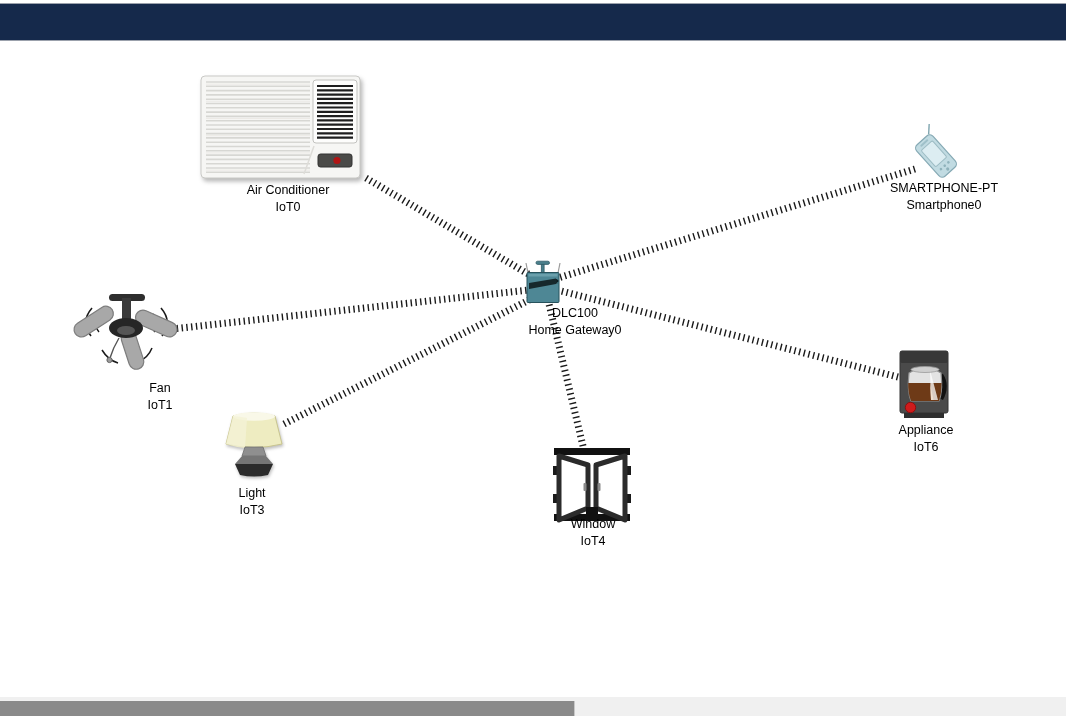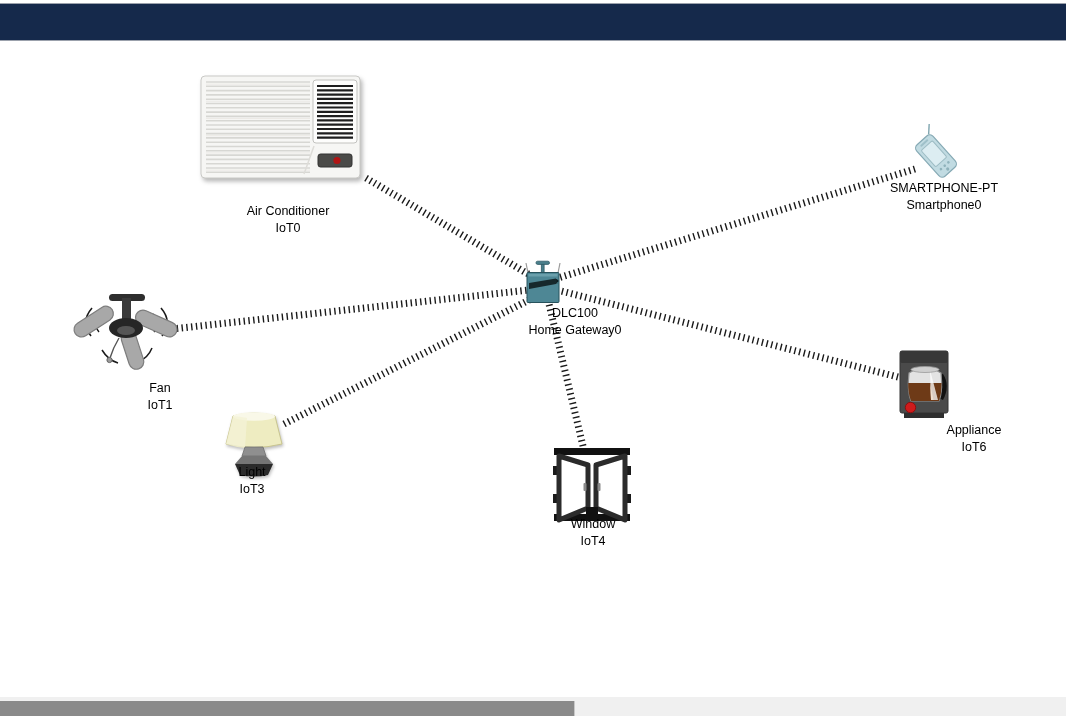--- a/index.html
+++ b/index.html
@@ -48,21 +48,21 @@
     <rect x="1" y="2" width="159" height="102" rx="4" fill="#f6f6f4" stroke="#c9c9c6"></rect>
     <path stroke="#d7d7d3" stroke-width="1.6" d="M6 8H110 M6 12.3H110 M6 16.6H110 M6 20.9H110 M6 25.2H110 M6 29.5H110 M6 33.8H110 M6 38.1H110 M6 42.4H110 M6 46.7H110 M6 51H110 M6 55.3H110 M6 59.6H110 M6 63.9H110 M6 68.2H110 M6 72.5H110 M6 76.8H110 M6 81.1H110 M6 85.4H110 M6 89.7H110 M6 94H110 M6 98.3H110"></path>
     <path stroke="#eceae6" stroke-width="1" d="M6 10.1H110 M6 27.3H110 M6 44.5H110 M6 61.7H110 M6 78.9H110 M6 96.1H110"></path>
     <rect x="113" y="6" width="44" height="63" rx="3" fill="#fdfdfc" stroke="#c2c2bf"></rect>
     <path stroke="#1e1e1e" stroke-width="2.2" d="M117 12H153 M117 16.3H153 M117 20.6H153 M117 24.9H153 M117 29.2H153 M117 33.5H153 M117 37.8H153 M117 42.1H153 M117 46.4H153 M117 50.7H153 M117 55H153 M117 59.3H153 M117 63.6H153"></path>
     <path d="M104 100 L114 72" stroke="#dddcd8" stroke-width="1.5" fill="none"></path>
     <rect x="118" y="80" width="34" height="13" rx="2.5" fill="#4a4a48" stroke="#333"></rect>
     <circle cx="137" cy="86.5" r="3.6" fill="#b11414"></circle>
   </svg>
 </div>
-<div class="device-label" style="left:288px;top:203px;">
+<div class="device-label" style="left:288px;top:182px;">
   <div>Air Conditioner</div>
   <div>IoT0</div>
 </div>
 
 <div class="device" style="left:72px;top:292px;width:108px;height:84px;">
   <svg width="108" height="84" viewBox="0 0 108 84">
     <path d="M20 16 q-12 14 -1 28" stroke="#1a1a1a" stroke-width="1.6" fill="none"></path>
     <path d="M28 22 q-8 10 -1 18" stroke="#1a1a1a" stroke-width="1.4" fill="none"></path>
     <path d="M89 16 q12 14 1 28" stroke="#1a1a1a" stroke-width="1.6" fill="none"></path>
     <path d="M81 22 q8 10 1 18" stroke="#1a1a1a" stroke-width="1.4" fill="none"></path>
@@ -89,21 +89,21 @@
 <div class="device" style="left:221px;top:408px;width:66px;height:74px;">
   <svg class="soft-shadow" width="66" height="74" viewBox="0 0 66 74">
     <path d="M5 36 L12 8 Q33 2 54 8 L61 36 Q33 43 5 36 Z" fill="#eeecc1" stroke="#c8c48e"></path>
     <ellipse cx="33" cy="8.5" rx="21" ry="4.2" fill="#f9f8e8"></ellipse>
     <path d="M12 8 L5 36 Q14 39 24 40 L26 10 Q18 8.5 12 8 Z" fill="#f4f2d6" opacity="0.8"></path>
     <path d="M24 39 H42 L45 48 H21 Z" fill="#8f8f8f" stroke="#6e6e6e" stroke-width="0.8"></path>
     <path d="M21 48 L45 48 L52 56 L14 56 Z" fill="#757575"></path>
     <path d="M14 56 H52 L47 67 Q33 70 19 67 Z" fill="#2b2b2b"></path>
   </svg>
 </div>
-<div class="device-label" style="left:252px;top:464px;">
+<div class="device-label" style="left:252px;top:485px;">
   <div>Light</div>
   <div>IoT3</div>
 </div>
 
 <div class="device" style="left:552px;top:444px;width:80px;height:82px;">
   <svg width="80" height="82" viewBox="0 0 80 82">
     <rect x="2" y="4" width="76" height="7" fill="#111"></rect>
     <rect x="2" y="70" width="76" height="7" fill="#111"></rect>
     <rect x="1" y="22" width="6" height="9" fill="#1a1a1a"></rect>
     <rect x="1" y="50" width="6" height="9" fill="#1a1a1a"></rect>
@@ -128,21 +128,21 @@
     <rect x="7" y="64" width="40" height="5" fill="#2e2e2e"></rect>
     <path d="M44 26 q7 11 0 24" stroke="#111" stroke-width="4.5" fill="none"></path>
     <path d="M12 24 Q10 42 14 52 L42 52 Q46 42 44 24 Q36 19 28 19 Q20 19 12 24 Z" fill="#e3e3e3" stroke="#8f8f8f" stroke-width="1.2"></path>
     <path d="M11.2 34 Q11 44 14 52 L42 52 Q44.6 44 44.6 34 Z" fill="#6e3a17"></path>
     <path d="M33 21 L41 51 L34 51 Z" fill="#ffffff" opacity="0.75"></path>
     <path d="M33 34 L36.5 51 L34 51 Z" fill="#f3e2d2" opacity="0.9"></path>
     <ellipse cx="28" cy="20.5" rx="14" ry="3" fill="#cfcfcf" stroke="#9a9a9a" stroke-width="0.8"></ellipse>
     <circle cx="13.5" cy="58.5" r="5.2" fill="#cf1b1b" stroke="#8d0f0f"></circle>
   </svg>
 </div>
-<div class="device-label" style="left:926px;top:422px;margin-left:48px;">
+<div class="device-label" style="left:926px;top:422px;">
   <div>Appliance</div>
   <div>IoT6</div>
 </div>
 
 <div class="device" style="left:906px;top:124px;width:66px;height:58px;">
   <svg width="66" height="58" viewBox="0 0 66 58">
     <g transform="translate(30,32) rotate(-42)">
       <rect x="-11" y="-21" width="22" height="42" rx="4.5" fill="#c1dbe2" stroke="#85a9b4" stroke-width="1.2"></rect>
       <rect x="-7.5" y="-14" width="15" height="22" rx="1.5" fill="#dcedf2" stroke="#9dbcc4" stroke-width="1"></rect>
       <rect x="-5" y="-18.5" width="10" height="2" rx="1" fill="#9fc0c9"></rect>

